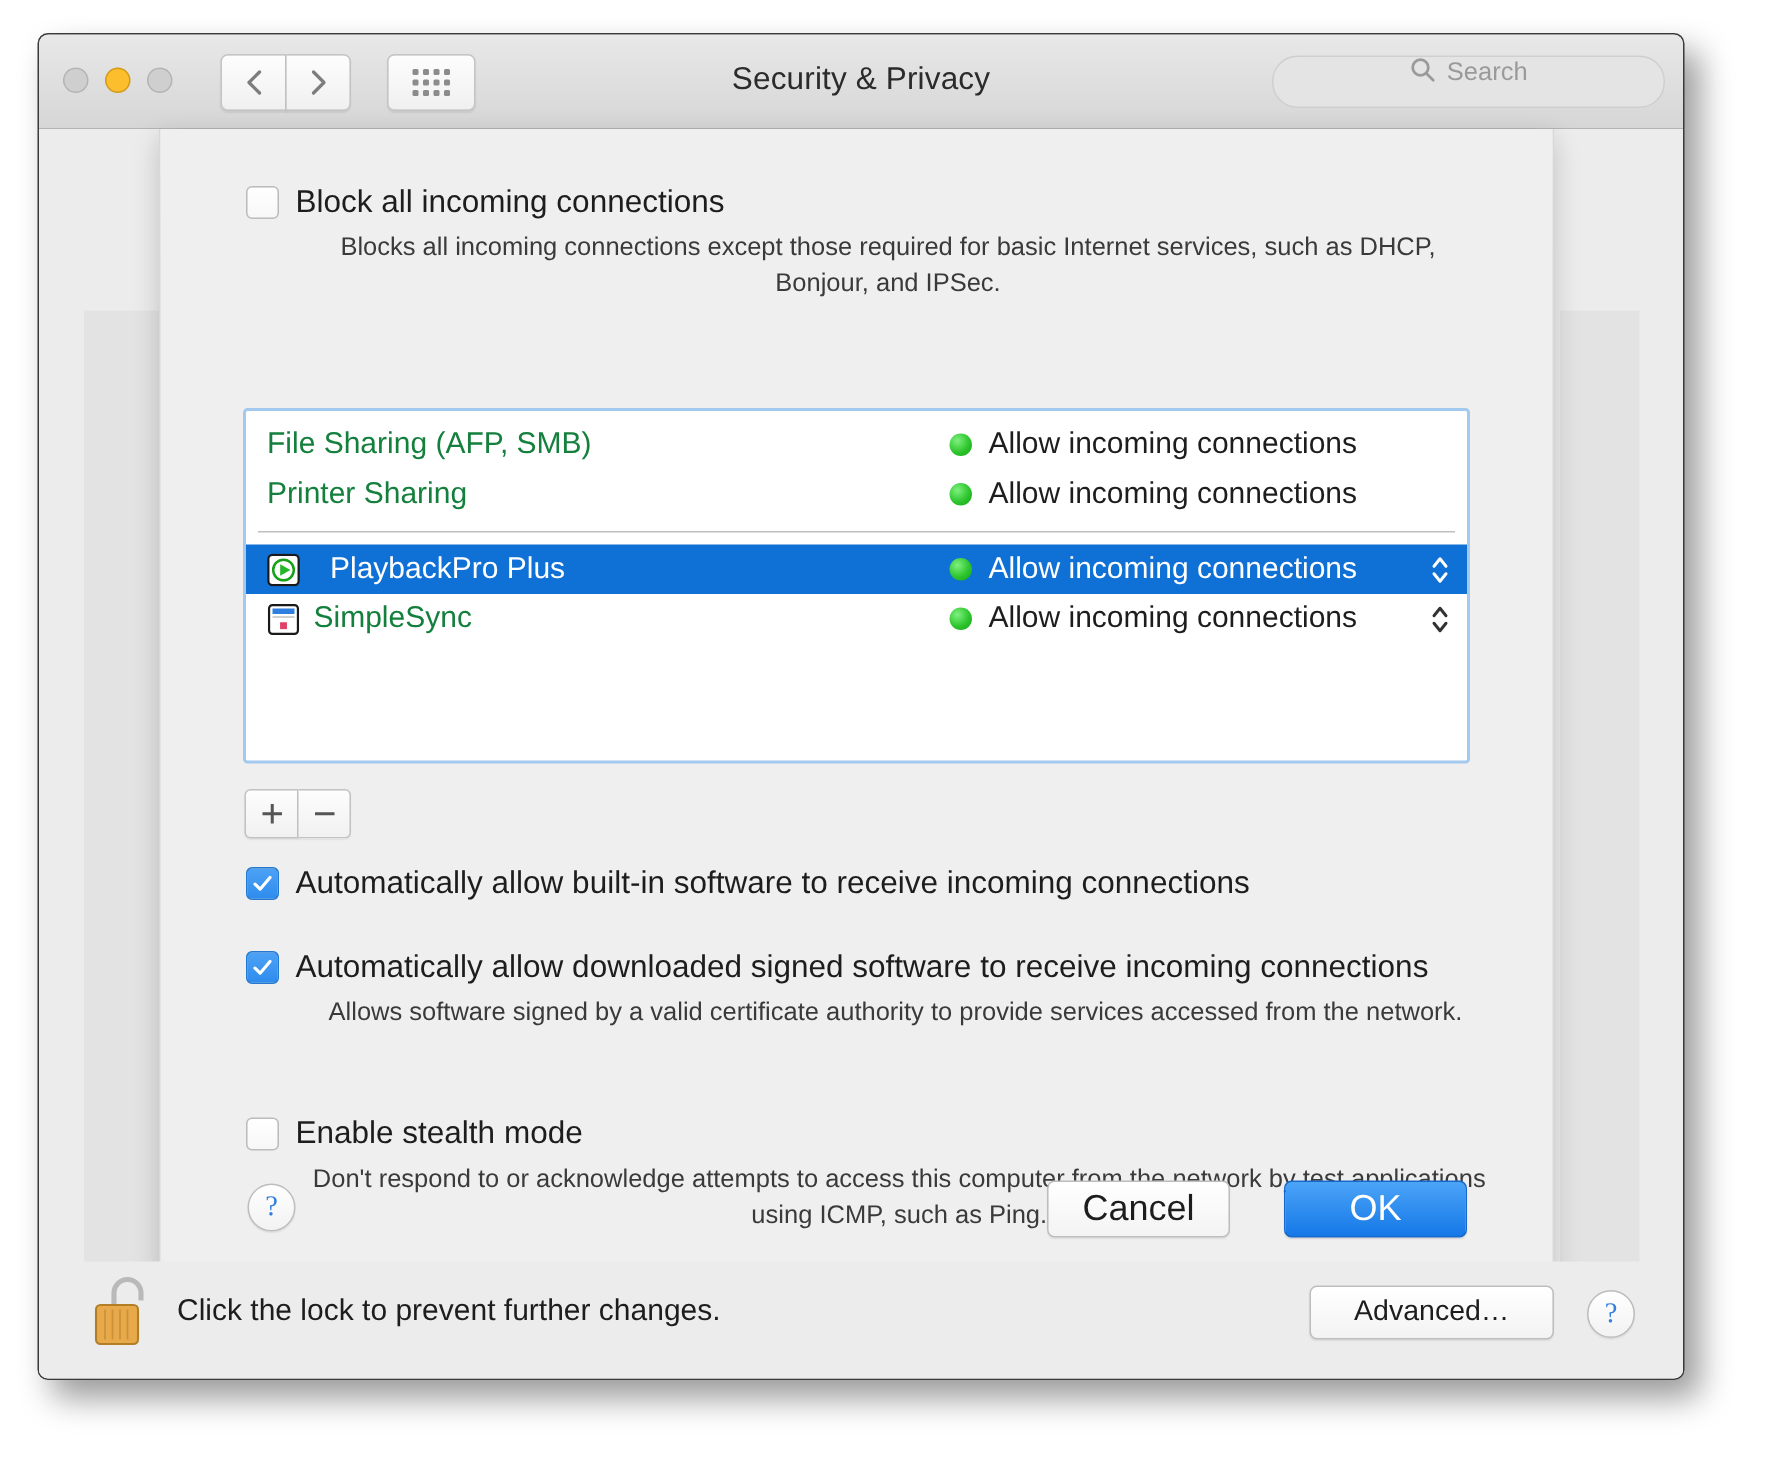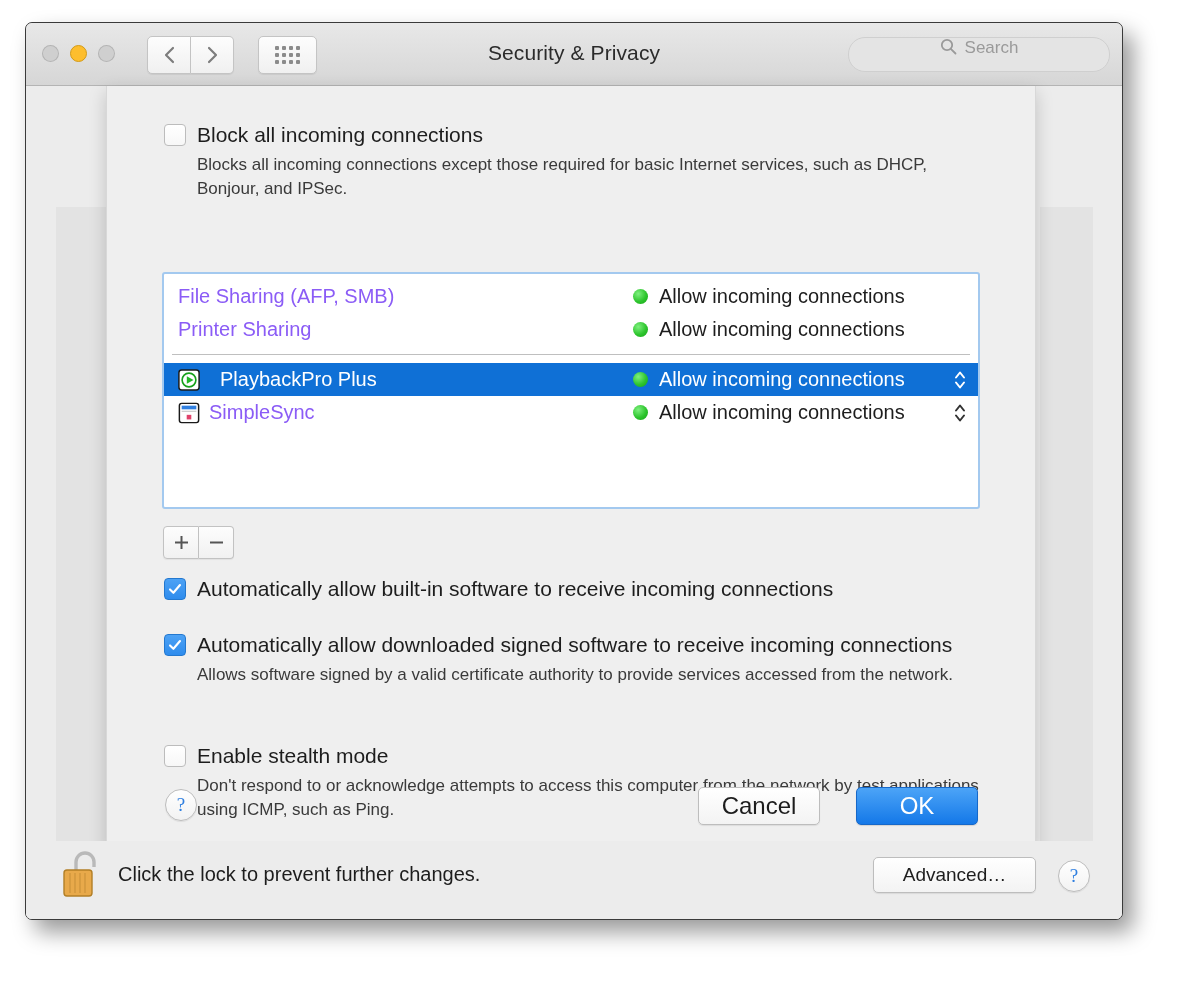--- a/index.html
+++ b/index.html
@@ -128,20 +128,21 @@
   .search-placeholder {
     font-size: 17px;
     color: #9a9a9a;
   }
 
   
   .winbody {
     position: relative;
     height: 833px;
     background: #ececec;
+    text-align: center;
   }
   
   .ghost-pane {
     position: absolute;
     top: 121px;
     width: 53px;
     height: 703px;
     background: #e3e3e3;
   }
   .ghost-pane.left  { left: 30px; }
@@ -275,21 +276,21 @@
     position: relative;
     height: 33px;
     display: flex;
     align-items: center;
     padding: 0 0 0 14px;
     box-sizing: border-box;
   }
   .lrow.sel { background: #0f70d6; }
   .lrow-name {
     font-size: 20px;
-    color: #8b5cf6;
+    color: #15803d;
     display: flex;
     align-items: center;
     gap: 9px;
     width: 455px;
     flex: 0 0 auto;
   }
   .lrow.sel .lrow-name { color: #ffffff; gap: 20px; }
   .lrow-status {
     display: flex;
     align-items: center;

